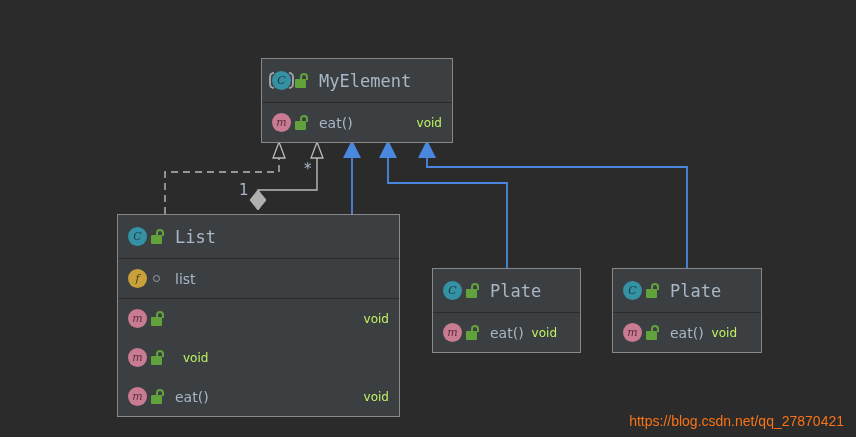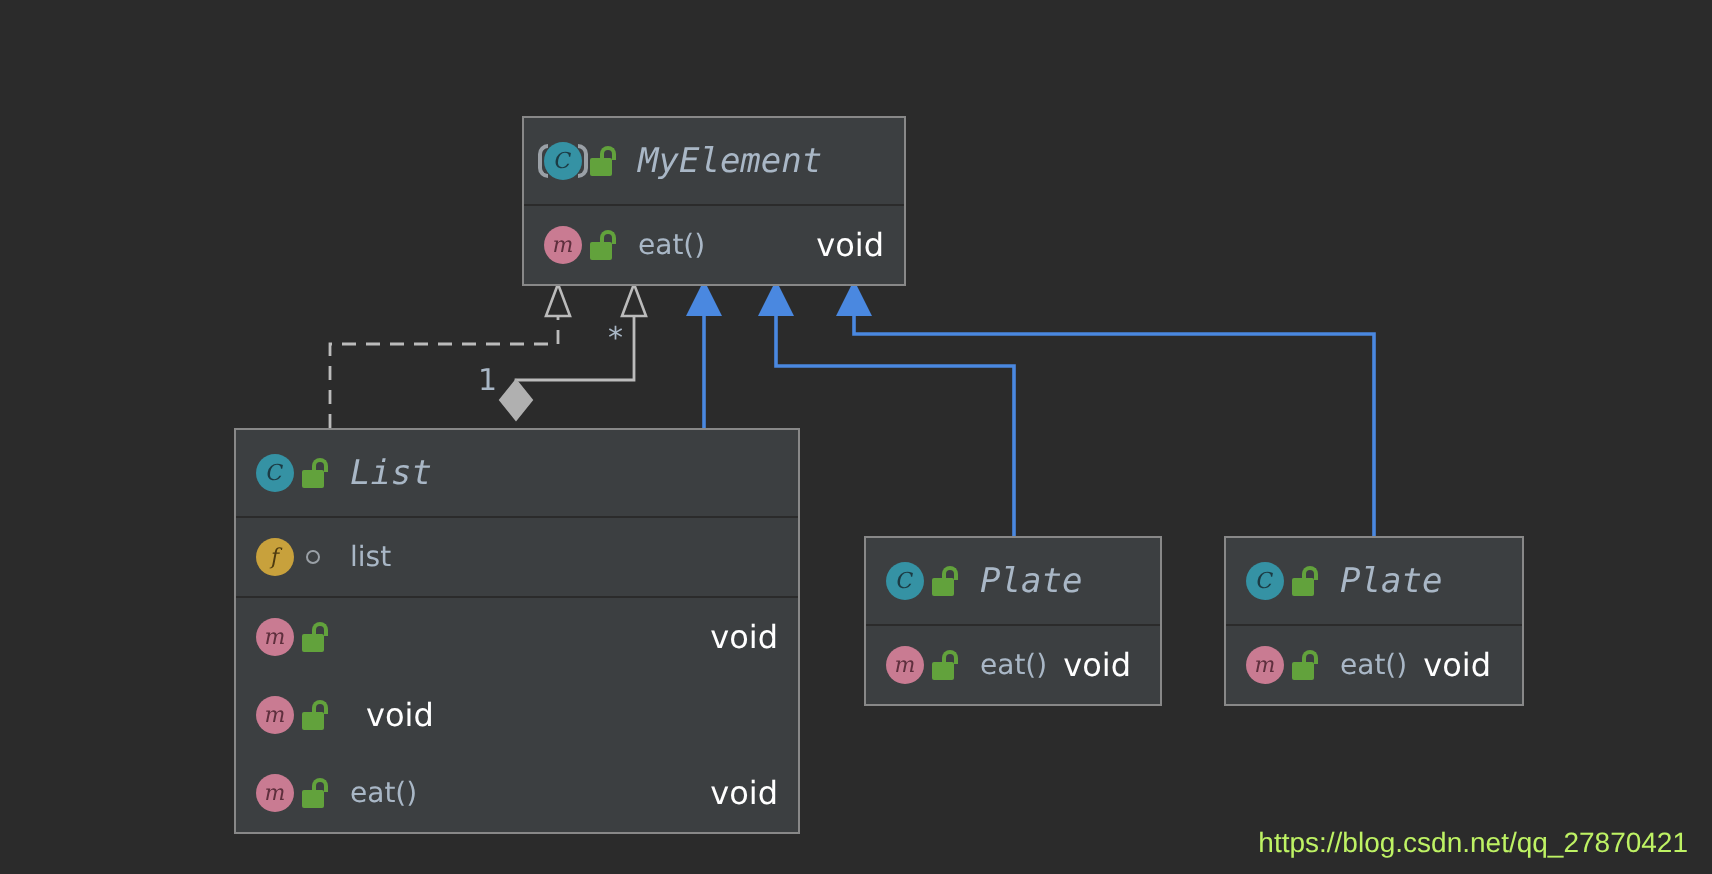--- a/index.html
+++ b/index.html
@@ -51,25 +51,24 @@
 
   
   .nm {
     color: #a9b7c6;
     font-size: 14px;
     font-family: "DejaVu Sans", sans-serif;
   }
   .nm.mono {
     font-family: "DejaVu Sans Mono", monospace;
     font-size: 17px;
-    font-style: italic;
   }
   .ty {
-    color: #ffffff;
-    font-size: 16px;
+    color: #bef264;
+    font-size: 12px;
     margin-left: auto;
     padding-left: 14px;
   }
   .ty.tight {
     margin-left: 8px;
     padding-left: 0;
   }
 
   
   .ico {
@@ -169,21 +168,21 @@
     font-size: 15px;
     font-family: "DejaVu Sans", sans-serif;
     z-index: 6;
   }
 
   
   .watermark {
     position: absolute;
     right: 12px;
     bottom: 8px;
-    color: #bef264;
+    color: #f97316;
     font-size: 14px;
     font-family: "Liberation Sans", sans-serif;
     z-index: 8;
   }
 </style>
 </head>
 <body>
 
 <div id="canvas">
 

